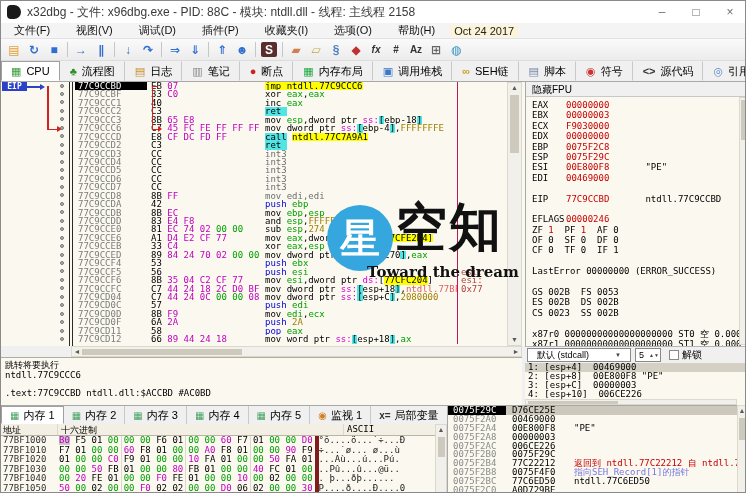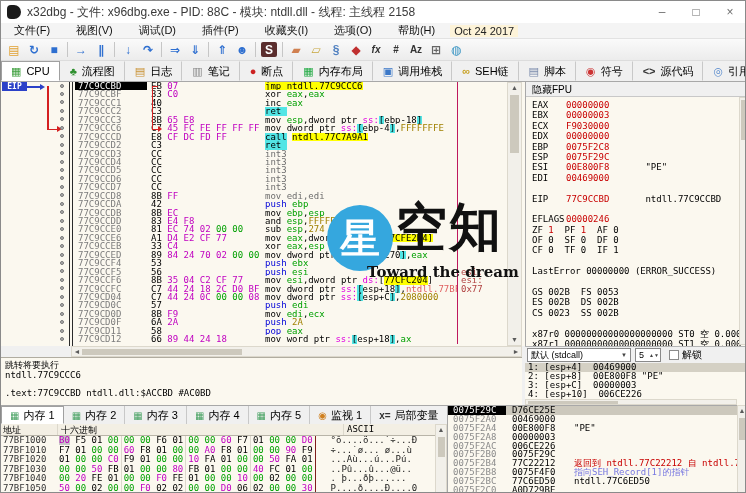--- a/index.html
+++ b/index.html
@@ -58,40 +58,40 @@
   #regs{left:524px;top:81px;width:222px;height:323px;background:#fbf8ef;border-left:1px solid #a8a8a8;overflow:hidden}
   #regs-header{height:15px;background:#f0f0f0;border-bottom:1px solid #c8c8c8;font-size:10px;padding:1px 6px;color:#000}
   #regs-body{padding:3px 0 0 6px;font-size:9px;line-height:10.4px;font-family:"DejaVu Sans Mono",monospace;white-space:pre;position:relative}
   .rline{height:10.4px}
   .rname{display:inline-block;width:34px}
   .rval{display:inline-block;width:74px}
   .red{color:#c80000}
   #regs-sb{left:213px;top:15px;width:8px;height:248px}
   
   #args-bar{left:524px;top:345px;width:222px;height:17px;background:#f0f0f0;border-top:1px solid #b4b4b4;display:flex;align-items:center;padding:0 2px}
-  #conv-combo{width:104px;height:14px;background:#fff;border:1px solid #8a8a8a;font-size:9px;display:flex;align-items:center;padding:0 3px;justify-content:space-between}
+  #conv-combo{width:104px;height:14px;background:#fff;border:1px solid #8a8a8a;font-size:9px;display:flex;align-items:center;padding:0 9px;justify-content:space-between}
   #depth-spin{width:26px;height:14px;background:#fff;border:1px solid #8a8a8a;font-size:9px;display:flex;align-items:center;margin-left:4px;padding-left:3px;justify-content:space-between}
   .spin-arrows{display:flex;flex-direction:column;font-size:5px;line-height:5px;color:#444;padding-right:1px}
   #lock-box{width:10px;height:10px;background:#fff;border:1px solid #8a8a8a;margin:0 3px 0 8px}
   #args-list{left:524px;top:362px;width:222px;height:36px;background:#fbf8ef;font-size:9px;line-height:9px;font-family:"DejaVu Sans Mono",monospace;white-space:pre;overflow:hidden}
   .arow{height:9px;padding-left:3px}
   .arow.sel{background:#d4d0c4}
   #args-sb{left:524px;top:398px;width:212px;height:6px}
   
   #dumptabs{left:0;top:404px;width:446px;height:19px;background:#f0f0f0;display:flex;align-items:flex-end;border-top:1px solid #a8a8a8;overflow:hidden}
   .dtab{display:inline-flex;align-items:center;height:18px;padding:0 8px;border-right:1px solid #c8c8c8;font-size:11px;white-space:nowrap}
   .dtab.sel{background:#fff;border:1px solid #a0a0a0;border-bottom-color:#fff}
   .dtab .ticon{font-size:10px;margin-right:4px;font-weight:bold}
   #dump-header{left:0;top:423px;width:446px;height:12px;background:#f3efe4;border-bottom:1px solid #b8b4a8;font-size:9px;display:flex;font-family:"DejaVu Sans Mono",monospace}
   #dump{left:0;top:435px;width:434px;height:58px;background:#fbf8ef;overflow:hidden;font-family:"DejaVu Sans Mono",monospace}
   .mrow{display:flex;height:9.5px;line-height:9.5px;font-size:9px;white-space:pre}
   .m-addr{width:56px;padding-left:2px;color:#333;flex:none}
   .m-grp{border-left:1px solid #dcd8cc;padding:0 2px;flex:none}
   .m-grp.first{border-left:none}
-  .m-ascii{border-left:1px solid #7f1d1d;padding-left:15px;color:#222;overflow:hidden}
+  .m-ascii{border-left:4px solid #7f1d1d;padding-left:0;color:#222;overflow:hidden}
   .selbyte{background:#c6c6c6}
   #dump-sb{left:434px;top:423px;width:12px;height:70px}
   
   #stack{left:446px;top:404px;width:300px;height:89px;background:#fbf8ef;border-left:1px solid #a8a8a8;border-top:1px solid #a8a8a8;overflow:hidden;font-family:"DejaVu Sans Mono",monospace}
   .srow{display:flex;height:8.9px;line-height:9px;font-size:9px;white-space:pre}
   .srow.sel .s-rest{background:#ccc8bc}
   .s-addr{width:58px;padding-left:5px;color:#8a8a8a;flex:none}
   .srow.sel .s-addr{background:#000;color:#fff}
   .s-rest{display:flex;flex:1;overflow:hidden}
   .s-val{width:62px;padding-left:6px;color:#000;flex:none}

